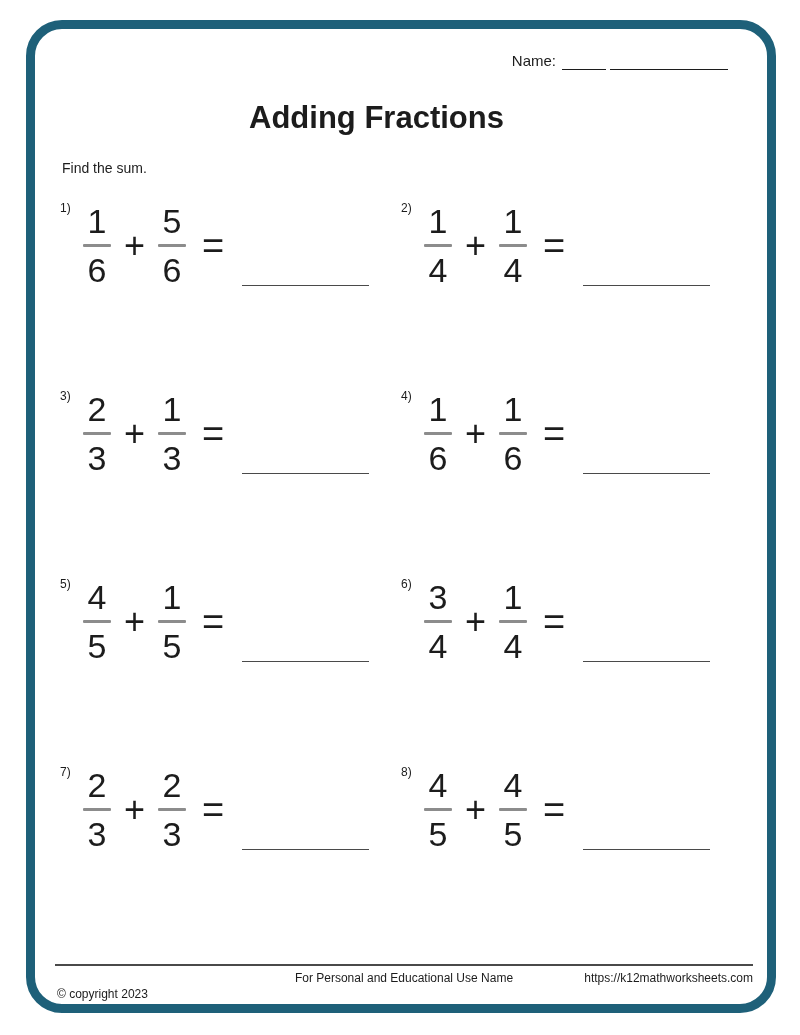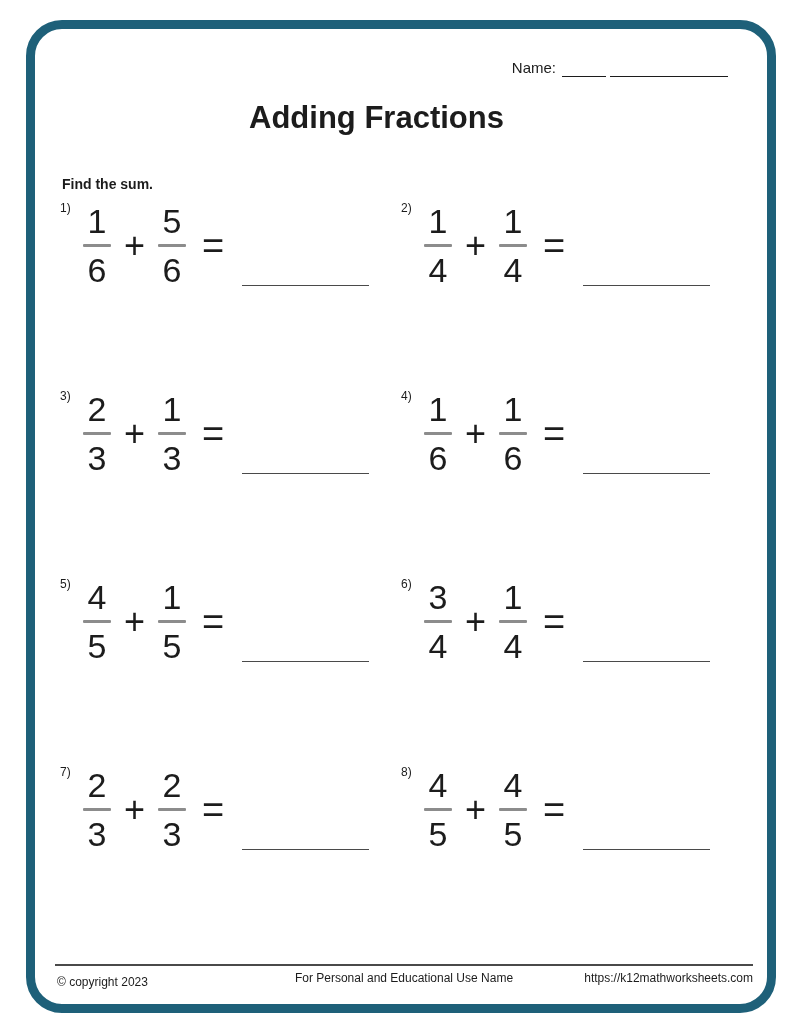--- a/index.html
+++ b/index.html
@@ -24,21 +24,21 @@
     position:absolute;
     left:26px;top:20px;
     width:750px;height:993px;
     border:9px solid var(--border);
     border-radius:36px;
     background:transparent;
   }
   
   .name-row{
     position:absolute;
-    top:59px;right:72px;
+    top:52px;right:72px;
     display:flex;align-items:flex-end;
     font-size:15px;
   }
   .name-label{margin-right:6px;padding-bottom:1px;}
   .name-line{
     display:inline-block;height:18px;
     border-bottom:1.5px solid var(--text);
   }
   .name-line.short{width:44px;margin-right:4px;}
   .name-line.long{width:118px;}
@@ -46,23 +46,22 @@
   .title{
     position:absolute;
     top:100px;left:0;width:753px;
     text-align:center;
     font-size:31px;font-weight:bold;
     letter-spacing:0px;
   }
   
   .instruction{
     position:absolute;
-    left:62px;top:176px;
+    left:62px;top:160px;
     font-size:14px;
-    font-weight:bold;
   }
   
   .problems{
     position:absolute;
     left:60px;top:196px;
     width:690px;
     display:grid;
     grid-template-columns:341px auto;
     grid-auto-rows:188px;
   }
@@ -124,21 +123,21 @@
     left:55px;top:964px;
     width:698px;
     border-top:2px solid var(--footer-rule);
   }
   .footer{
     position:absolute;
     left:55px;top:971px;
     width:698px;
     font-size:12px;
   }
-  .footer .copyright{position:absolute;left:2px;top:4px;text-align:center;}
+  .footer .copyright{position:absolute;left:2px;top:16px;text-align:center;}
   .footer .usage{position:absolute;left:0;top:0;width:100%;text-align:center;}
   .footer .url{position:absolute;right:0;top:0;margin-left:36px;}
 </style>
 </head>
 <body>
 
 <div class="page-border"></div>
 
 <div class="name-row">
   <span class="name-label">Name:</span>

